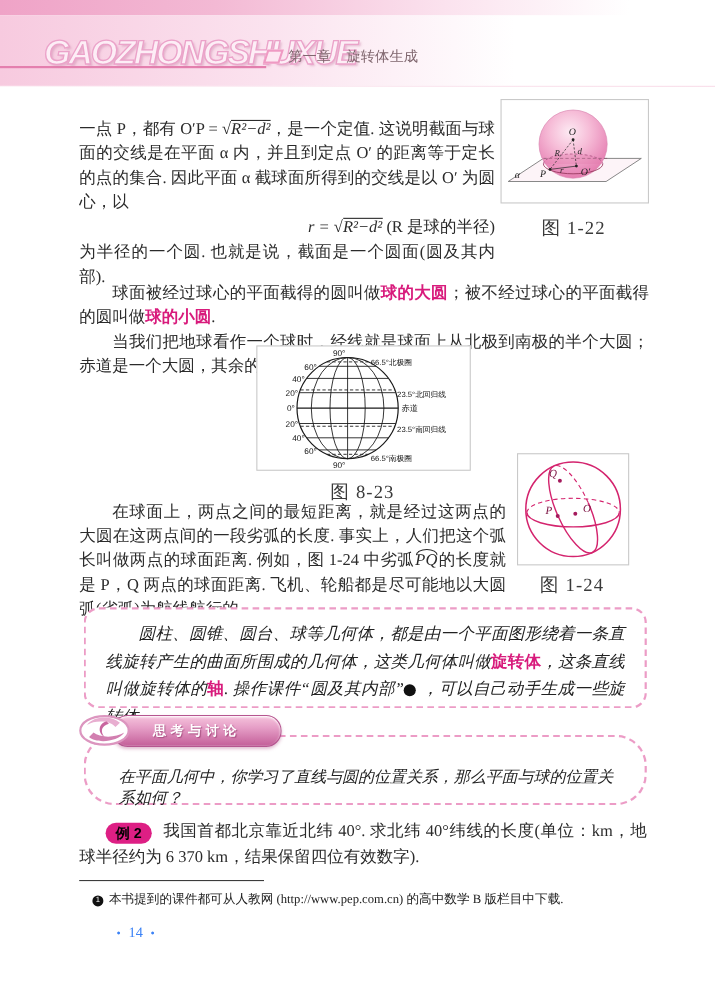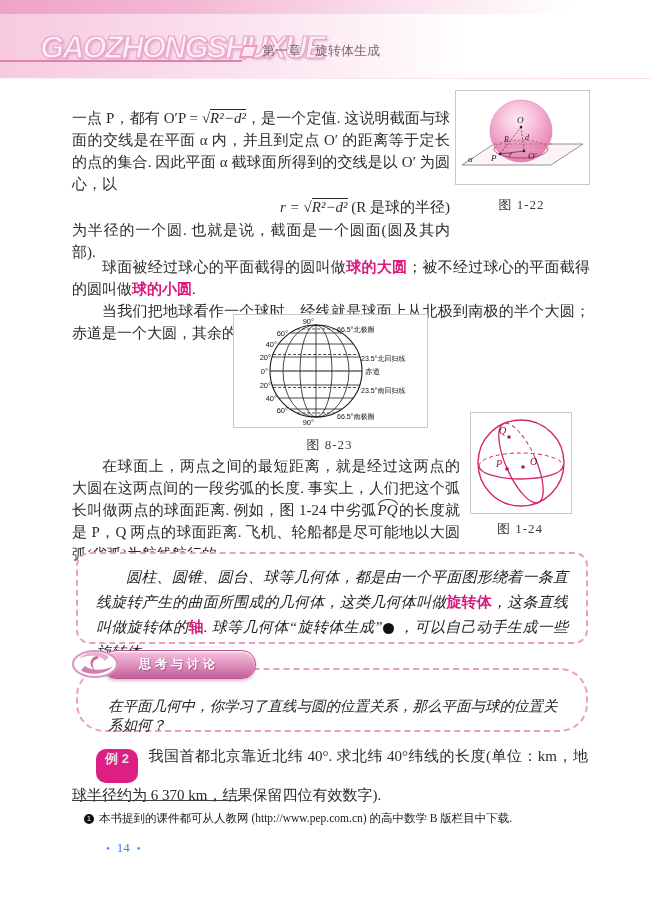--- a/index.html
+++ b/index.html
@@ -34,39 +34,39 @@
   .indent { text-indent:2em; }
   .accent { color:#d81b7c; font-weight:bold; font-style:normal; }
   .formula { text-align:right; font-style:italic; margin:1px 0; }
   .rad { display:inline-block; border-top:1px solid currentColor; line-height:1.12; font-style:italic; }
   .sqrt-sign { font-style:normal; }
   .arc { position:relative; font-style:italic; padding:0 1px; }
   .arc::before { content:""; position:absolute; left:1px; right:1px; top:-3px; height:5px;
     border:1px solid #2b2b2b; border-bottom:none; border-radius:50% 50% 0 0/100% 100% 0 0; }
   
   .figbox { position:absolute; margin:0; background:#fff; border:1px solid #c9c9c9; }
-  .caption { position:absolute; font-size:13px; letter-spacing:1px; color:#3a3a3a; text-align:center; }
+  .caption { position:absolute; font-size:17px; letter-spacing:1px; color:#3a3a3a; text-align:center; }
   
   .dashedbox { position:absolute; border:2px dashed #ec9cc6; border-radius:14px; background:#fff; }
   .rotation-text { padding:11px 18px 0 18px; font-size:15px; font-style:italic;
     line-height:25px; text-align:justify; text-indent:2em; color:#222; }
   .think-box { border-radius:28px; }
   .think-text { padding:27px 16px 0 30px; font-size:14.5px; font-style:italic; color:#222; }
   .badge-capsule { position:absolute; left:24px; top:-20px; width:152px; height:27px;
     border-radius:14px; border:1px solid #b55690;
     background:linear-gradient(180deg,#f6c3dc 0%,#e59dc6 40%,#c45f99 100%);
     box-shadow:0 2px 3px rgba(180,90,140,0.4), inset 0 1px 2px #ffffff; }
   .badge-capsule .txt { display:block; text-align:center; line-height:26px; color:#fff;
     font-weight:bold; font-size:12px; letter-spacing:4px;
     font-family:"Liberation Sans","DejaVu Sans",sans-serif;
     text-shadow:1px 1px 1px rgba(140,50,100,0.6); }
   .swirl { position:absolute; left:-32px; top:-7px; }
   
-  .ex-badge { display:inline-block; width:42px; height:34px; border-radius:10px;
-    background:#dd1f84; color:#e5e5e5; font-size:13px; font-weight:bold; text-align:center;
+  .ex-badge { display:inline-block; width:42px; height:19px; border-radius:10px;
+    background:#dd1f84; color:#000000; font-size:13px; font-weight:bold; text-align:center;
     line-height:19px; margin:0 10px 0 24px; text-indent:0;
     font-family:"Liberation Sans","DejaVu Sans",sans-serif; vertical-align:-2px; }
   
   .fn-rule { position:absolute; left:72px; top:800px; width:168px; height:1px; background:#3c3c3c; }
   .footnote { position:absolute; left:84px; top:811px; width:512px; font-size:11.5px;
     line-height:15px; color:#222; }
   .fnref { display:inline-block; width:11px; height:11px; border-radius:50%; background:#111;
     color:#fff; font-size:8px; line-height:11px; text-align:center; font-style:normal;
     font-family:"Liberation Sans","DejaVu Sans",sans-serif; vertical-align:1px; margin-right:5px; }
   .fnref.small { width:10px; height:10px; font-size:7px; line-height:10px; }
@@ -197,21 +197,21 @@
       <circle cx="52" cy="54" r="1.8" fill="#a41a5c"></circle>
       <text class="it" x="28" y="21" font-size="10" fill="#7a1040">Q</text>
       <text class="it" x="25" y="54" font-size="10" fill="#7a1040">P</text>
       <text class="it" x="59" y="52" font-size="10" fill="#7a1040">O</text>
     </svg>
   </figure>
   <div class="caption" style="left:470px; top:520px; width:100px;">图 1-24</div>
 
   <div class="dashedbox" style="left:76px; top:552px; width:508px; height:88px;">
     <div class="rotation-text">
-      <span>圆柱、圆锥、圆台、球等几何体，都是由一个平面图形绕着一条直线旋转产生的曲面所围成的几何体，这类几何体叫做</span><span class="accent">旋转体</span><span>，这条直线叫做旋转体的</span><span class="accent">轴</span><span>. 球等几何体“旋转体生成”</span><span class="fnref">1</span><span>，可以自己动手生成一些旋转体.</span>
+      <span>圆柱、圆锥、圆台、球等几何体，都是由一个平面图形绕着一条直线旋转产生的曲面所围成的几何体，这类几何体叫做</span><span class="accent">旋转体</span><span>，这条直线叫做旋转体的</span><span class="accent">轴</span><span>. 操作课件“圆及其内部”</span><span class="fnref">1</span><span>，可以自己动手生成一些旋转体.</span>
     </div>
   </div>
 
   <div class="dashedbox think-box" style="left:76px; top:668px; width:508px; height:60px;">
     <div class="badge-capsule">
       <svg class="swirl" width="48" height="40" viewBox="0 0 48 40">
         <ellipse cx="24" cy="20" rx="22" ry="13" fill="#ffffff" stroke="#dc95bf" stroke-width="2"></ellipse>
         <path d="M10,26 C16,32 36,31 42,22 C34,27 20,27 14,22 Z" fill="#d27fb0"></path>
         <path d="M38,13 C30,6 14,7 8,15 C16,10 30,11 34,17 Z" fill="#e8aed0"></path>
         <path d="M26,12 C19,13 17,22 24,26 C20,21 21,16 28,14 Z" fill="#c9669f"></path>

